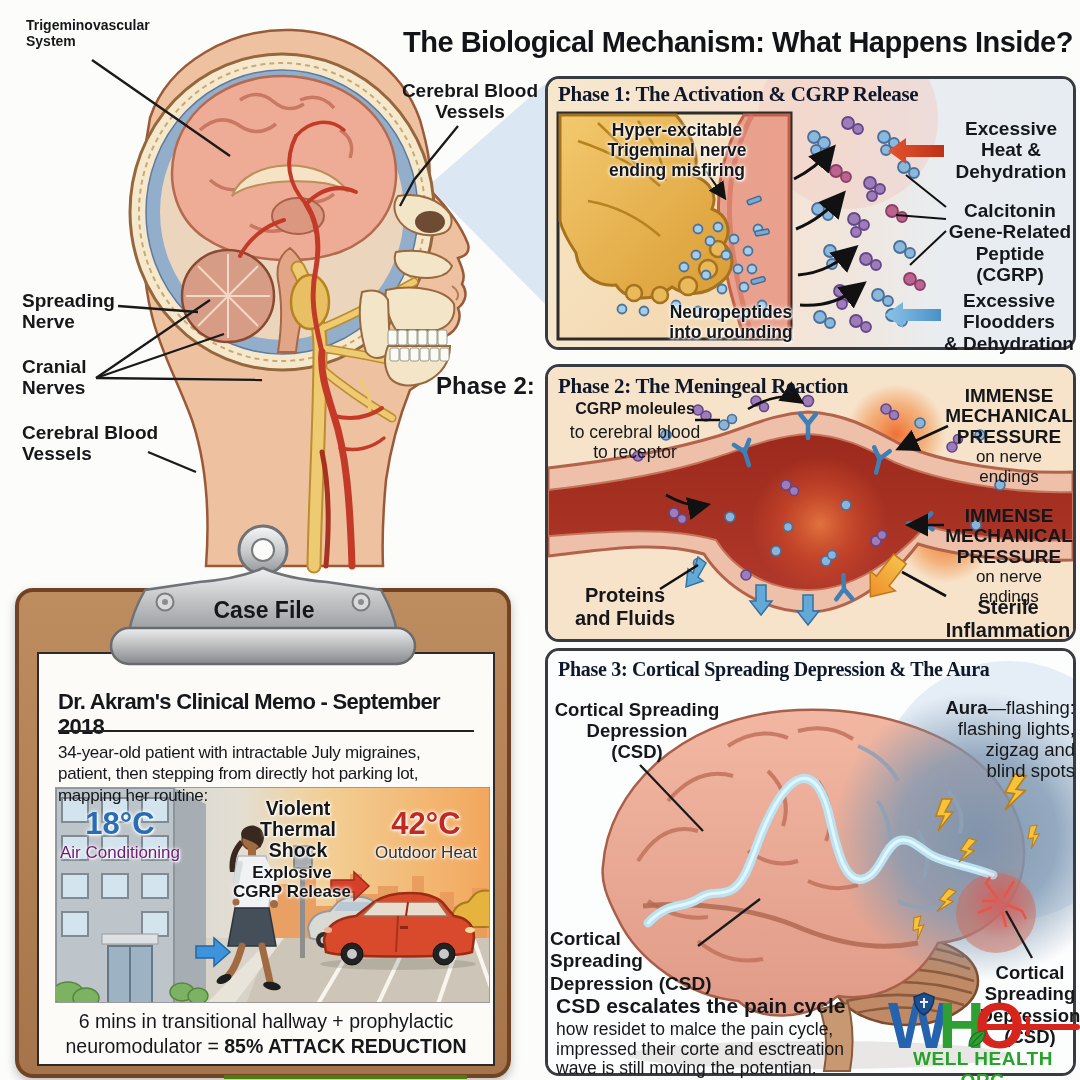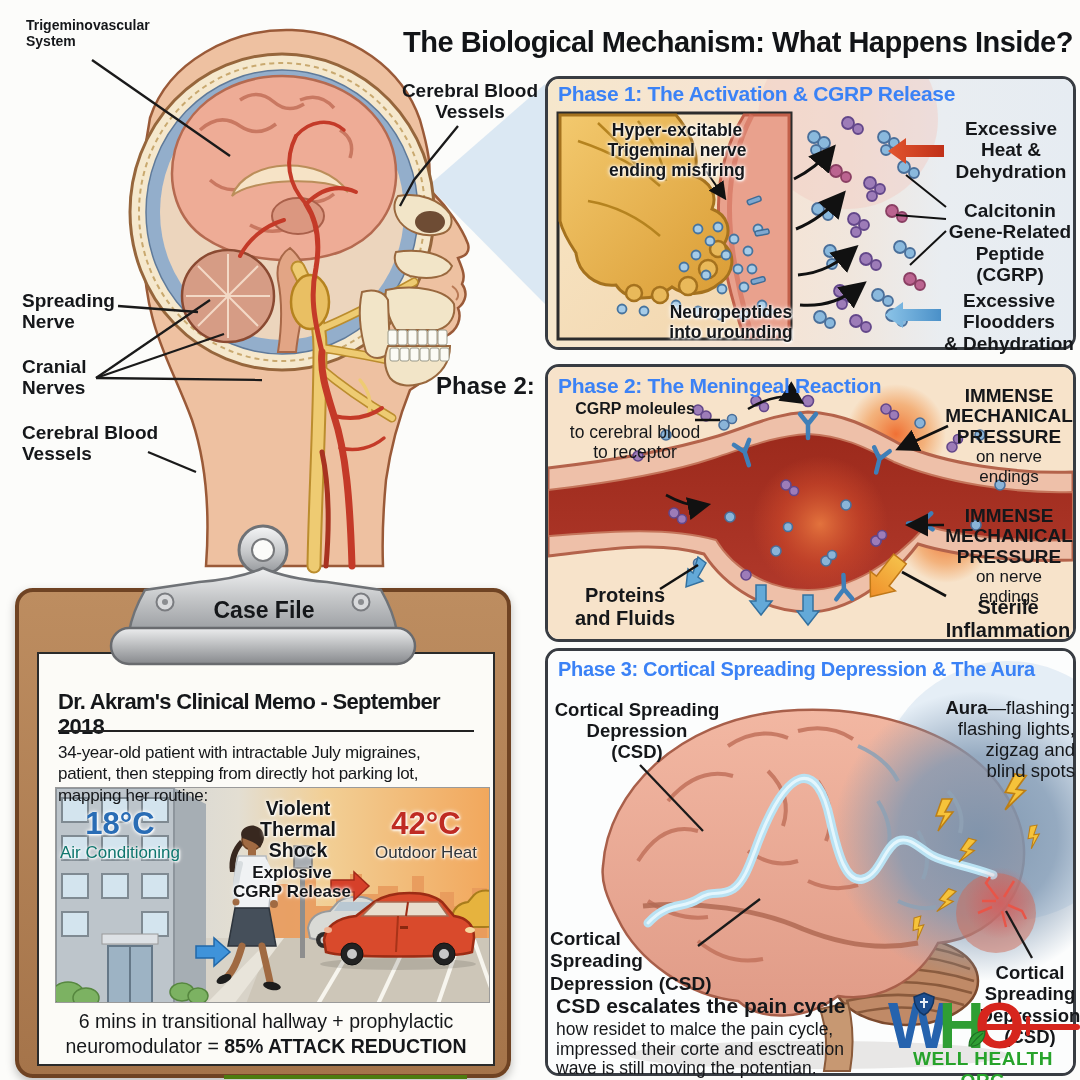--- a/index.html
+++ b/index.html
@@ -6,21 +6,21 @@
   .canvas{position:relative;width:1080px;height:1080px;background:#fcfcfa;overflow:hidden;
           font-family:"Liberation Sans",sans-serif;color:#17191c;}
   .abs{position:absolute;}
   .lab{position:absolute;font-weight:bold;line-height:1.13;color:#15171a;}
   .pre{white-space:pre-line;}
   .ctr{text-align:center;}
   .rt{text-align:right;}
   .halo{text-shadow:0 0 5px #fff,0 0 3px #fff,1px 1px 2px #fff;}
   .panel{position:absolute;left:545px;width:531px;border:3px solid #383c42;border-radius:14px;
          box-sizing:border-box;overflow:hidden;background:#fff;}
-  .panel-h{position:absolute;font-weight:800;font-size:21px;letter-spacing:-0.3px;color:#3b82f6;z-index:5;}
+  .panel-h{position:absolute;font-weight:800;font-size:21px;letter-spacing:-0.3px;color:#0f172a;z-index:5;font-family:Liberation Serif, serif;}
   .main-title{position:absolute;left:400px;top:26px;width:676px;text-align:center;
               font-size:29px;font-weight:800;letter-spacing:-0.5px;color:#121417;}
   .caps{text-transform:none;font-weight:800;font-size:19px;line-height:1.07;}
   .sub{font-weight:normal;font-size:17px;line-height:1.15;}
   .board{position:absolute;left:15px;top:588px;width:496px;height:490px;border-radius:18px;
          background:linear-gradient(180deg,#c austin);background:linear-gradient(180deg,#bd8d60,#a5744a);
          border:4px solid #6f4323;box-sizing:border-box;box-shadow:0 4px 10px rgba(0,0,0,.25);z-index:2;}
   .paper{position:absolute;left:37px;top:652px;width:458px;height:414px;background:#fcfbf7;
          border:2.5px solid #2b2b2b;box-sizing:border-box;z-index:3;}
   .scene{position:absolute;left:55px;top:787px;width:435px;height:216px;border:1px solid #9a9a9a;
@@ -767,21 +767,21 @@
           <circle cx="296" cy="166" r="5" fill="#c9c9c9"></circle>
         <circle cx="388" cy="166" r="11" fill="#222" stroke="#111" stroke-width="1"></circle>
           <circle cx="388" cy="166" r="5" fill="#c9c9c9"></circle>
       </g>
 
       <polygon points="275,92 298,92 298,84 313,98 298,112 298,104 275,104" fill="#d6402a" stroke="#a32a18" stroke-width="1.5"></polygon>
     </svg>
   </div>
 
   <div class="lab ctr halo" style="left:78px;top:806px;width:84px;font-size:31px;font-weight:800;color:#2a6db5;z-index:5;">18°C</div>
-  <div class="lab ctr halo" style="left:48px;top:843px;width:144px;font-size:17px;font-weight:normal;color:#0f766e;z-index:5;">Air Conditioning</div>
+  <div class="lab ctr halo" style="left:48px;top:843px;width:144px;font-size:17px;font-weight:normal;color:#701a75;z-index:5;">Air Conditioning</div>
   <div class="lab pre ctr halo" style="left:252px;top:798px;width:92px;font-size:19.5px;font-weight:800;line-height:1.08;z-index:5;">Violent
 Thermal
 Shock</div>
   <div class="lab pre ctr halo" style="left:232px;top:864px;width:120px;font-size:17px;font-weight:800;line-height:1.1;z-index:5;">Explosive
 CGRP Release</div>
   <div class="lab ctr halo" style="left:384px;top:806px;width:84px;font-size:31px;font-weight:800;color:#bf2b23;z-index:5;">42°C</div>
   <div class="lab ctr halo" style="left:374px;top:843px;width:104px;font-size:17px;font-weight:normal;color:#2f353b;z-index:5;">Outdoor Heat</div>
 
   <div class="lab ctr" style="left:48px;top:1010px;width:436px;font-size:19.5px;font-weight:normal;z-index:5;">6 mins in transitional hallway + prophylactic</div>
   <div class="lab ctr" style="left:48px;top:1035px;width:436px;font-size:19.5px;font-weight:normal;z-index:5;">

